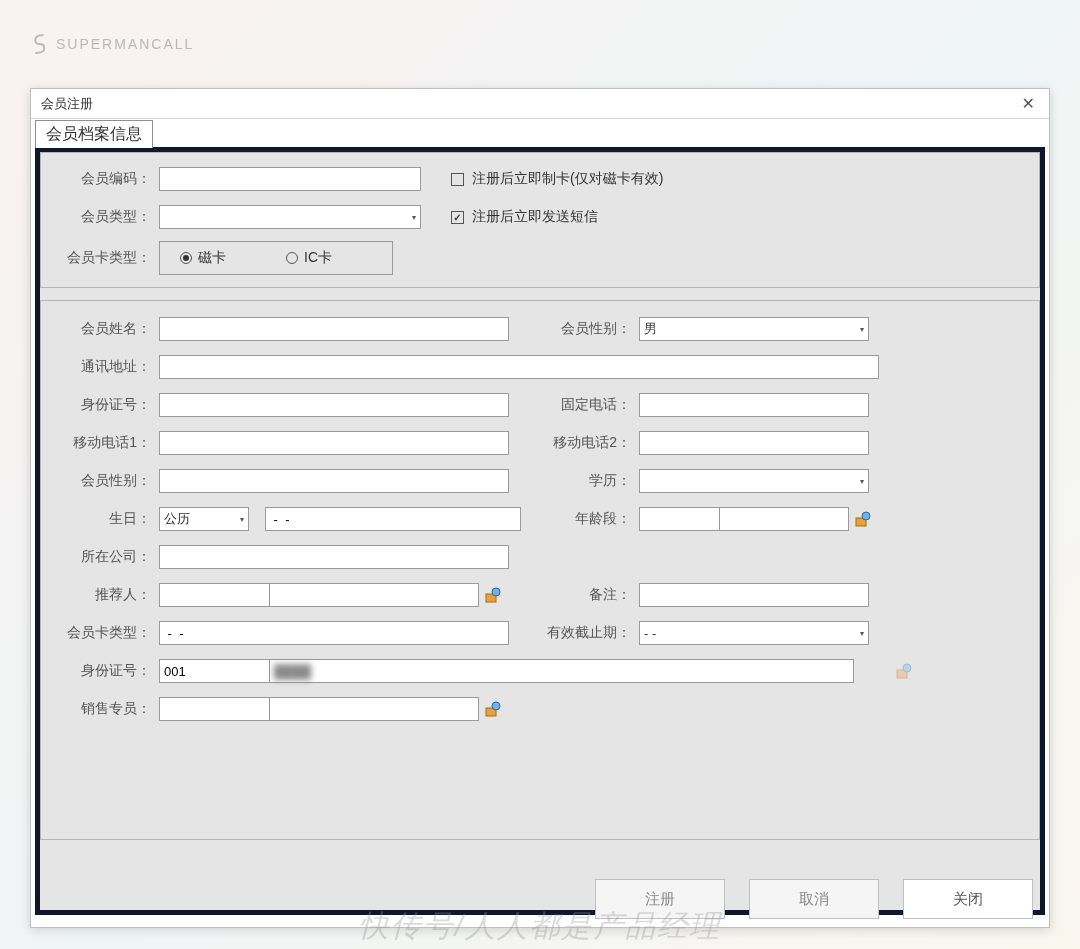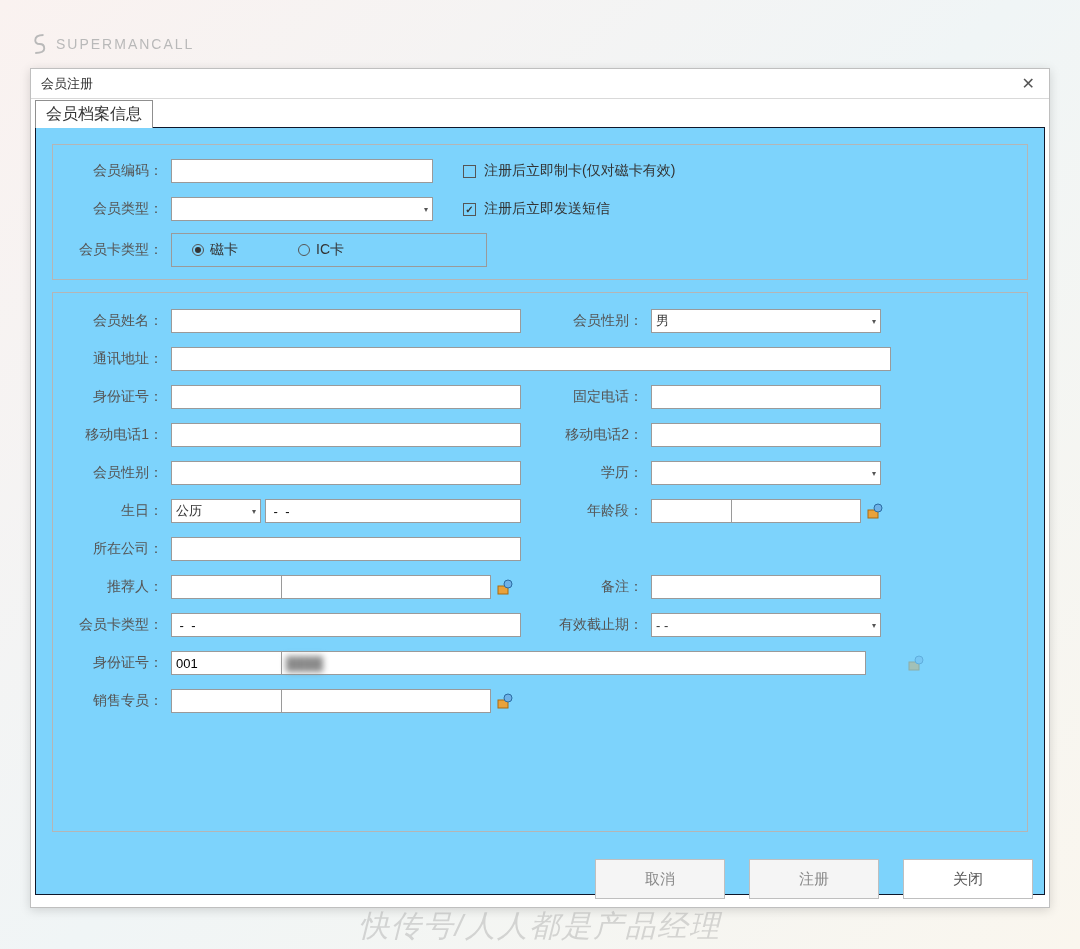--- a/index.html
+++ b/index.html
@@ -1,24 +1,24 @@
 <!DOCTYPE html>
 <html><head>
 <meta charset="utf-8">
 <style>
   * { box-sizing: border-box; margin: 0; padding: 0; }
   html, body { width: 1080px; height: 949px; font-family: "Microsoft YaHei", "SimSun", Arial, sans-serif; font-size: 14px; background: linear-gradient(135deg, #faf2f0 0%, #f0f5f6 50%, #faf6ee 100%); color: #333; overflow: hidden; }
   .brand { position: absolute; top: 32px; left: 30px; display: flex; align-items: center; gap: 8px; color: #b9b9b9; letter-spacing: 2px; font-size: 14px; }
   .brand svg { width: 18px; height: 24px; }
-  .window { position: absolute; left: 30px; top: 68px; width: 1020px; height: 840px; background: #fff; border: 1px solid #bfbfbf; box-shadow: 0 2px 10px rgba(0,0,0,0.15); }
+  .window { position: absolute; left: 30px; top: 88px; width: 1020px; height: 840px; background: #fff; border: 1px solid #bfbfbf; box-shadow: 0 2px 10px rgba(0,0,0,0.15); }
   .titlebar { height: 30px; display: flex; align-items: center; justify-content: space-between; padding: 0 8px 0 10px; border-bottom: 1px solid #d9d9d9; font-size: 13px; }
   .close-x { font-size: 16px; color: #555; cursor: pointer; padding: 2px 6px; }
   .tabbar { display: flex; padding-left: 4px; height: 28px; }
   .tab { border: 1px solid #8f8f8f; border-bottom: none; padding: 3px 10px 2px 10px; font-size: 16px; background: #fff; position: relative; top: 1px; z-index: 2; }
-  .panel { margin: 0 4px 4px 4px; border: 1px solid #0f172a; height: 768px; padding: 16px; background: #7dd3fc; }
+  .panel { margin: 0 4px 4px 4px; border: 5px solid #0f172a; height: 768px; padding: 0; background: #e5e5e5; }
   .group-top { border: 1px solid #b5b5b5; padding: 12px 18px; margin-bottom: 12px; }
   .group-main { border: 1px solid #b5b5b5; padding: 14px 18px 20px 18px; height: 540px; }
   .row { display: flex; align-items: center; margin-bottom: 10px; min-height: 28px; }
   .label { width: 100px; text-align: right; padding-right: 8px; color: #555; font-size: 14px; white-space: nowrap; }
   input[type="text"], .textbox, .combo, .datebox { height: 24px; border: 1px solid #9a9a9a; padding: 0 4px; font-size: 13px; background: #fff; }
   .combo { display: flex; align-items: center; justify-content: space-between; padding: 0 2px 0 4px; }
   .combo .carrot { font-size: 8px; color: #555; padding: 0 2px; }
   .radiogroup { border: 1px solid #9a9a9a; height: 34px; display: flex; align-items: center; gap: 60px; padding: 0 20px; }
   .radio { display: flex; align-items: center; gap: 6px; }
   .radio .dot { width: 12px; height: 12px; border: 1px solid #555; border-radius: 50%; display: inline-flex; align-items: center; justify-content: center; }
@@ -79,21 +79,21 @@
           <span></span>
           <span class="carrot">▾</span>
         </div>
         <div class="chk">
           <span class="chkbox">✓</span>
           <span>注册后立即发送短信</span>
         </div>
       </div>
       <div class="row" style="margin-bottom:0">
         <div class="label">会员卡类型：</div>
-        <div class="radiogroup" style="width:316px">
+        <div class="radiogroup" style="width:234px">
           <div class="radio">
             <span class="dot checked"></span>
             <span>磁卡</span>
           </div>
           <div class="radio">
             <span class="dot"></span>
             <span>IC卡</span>
           </div>
         </div>
       </div>
@@ -152,21 +152,21 @@
           <div class="combo" style="width:230px">
             <span></span>
             <span class="carrot">▾</span>
           </div>
         </div>
       </div>
 
       <div class="twocol">
         <div class="colL row">
           <div class="label">生日：</div>
-          <div class="combo" style="width:90px;margin-right:4px">
+          <div class="combo" style="width:90px;margin-right:16px">
             <span>公历</span>
             <span class="carrot">▾</span>
           </div>
           <input type="text" class="textbox" style="width: 256px;" value=" -  - ">
         </div>
         <div class="colR row">
           <div class="label">年龄段：</div>
           <div class="pair-input" style="width:210px">
             <input type="text" class="textbox" style="width: 80px;" value="">
             <input type="text" class="textbox" style="width: 130px;" value="">
@@ -240,19 +240,19 @@
         </div>
         <span class="picker-icon"><svg viewBox="0 0 16 16">
               <rect x="1" y="7" width="10" height="8" fill="#e9a23b" stroke="#a96b10"></rect>
               <circle cx="11" cy="5" r="4" fill="#6fb2e8" stroke="#2b6ca3"></circle>
             </svg></span>
       </div>
     </div>
   </div>
 
   <div class="footer">
+    <div class="btn primaryish">注册</div>
     <div class="btn">取消</div>
-    <div class="btn primaryish">注册</div>
     <div class="btn close">关闭</div>
   </div>
 </div>
 
 <div class="watermark">快传号/人人都是产品经理</div>
 
 </body></html>

